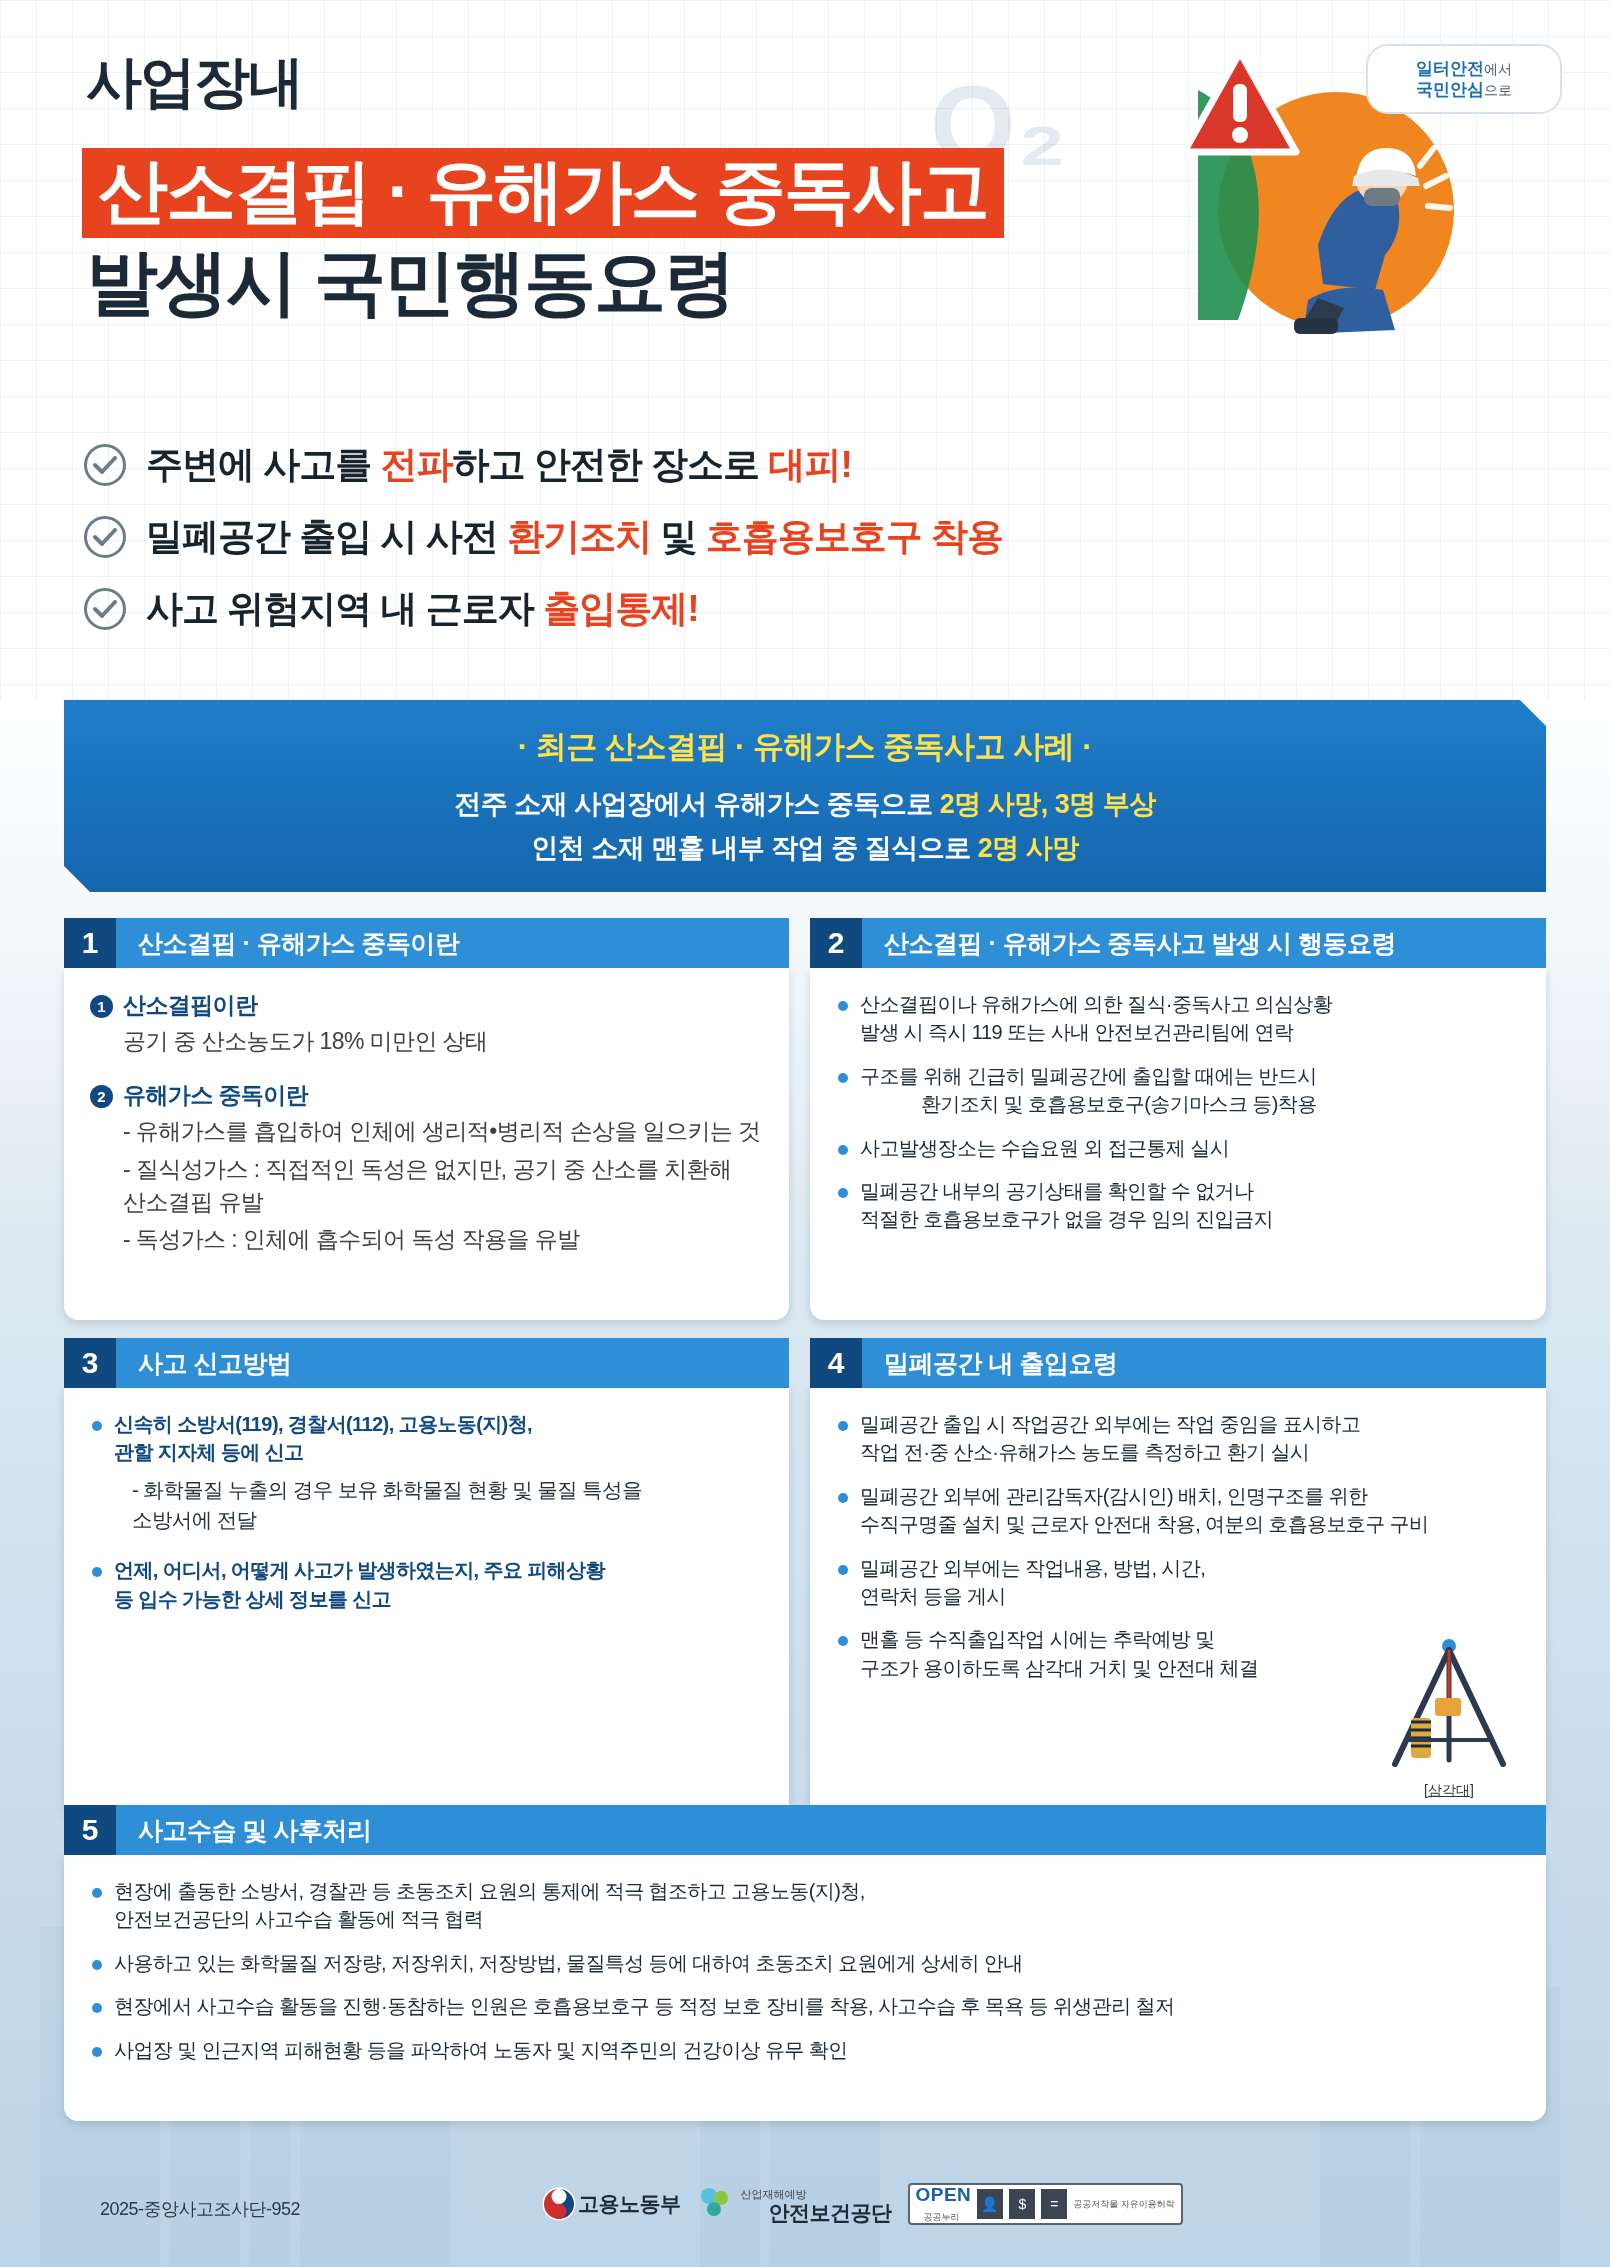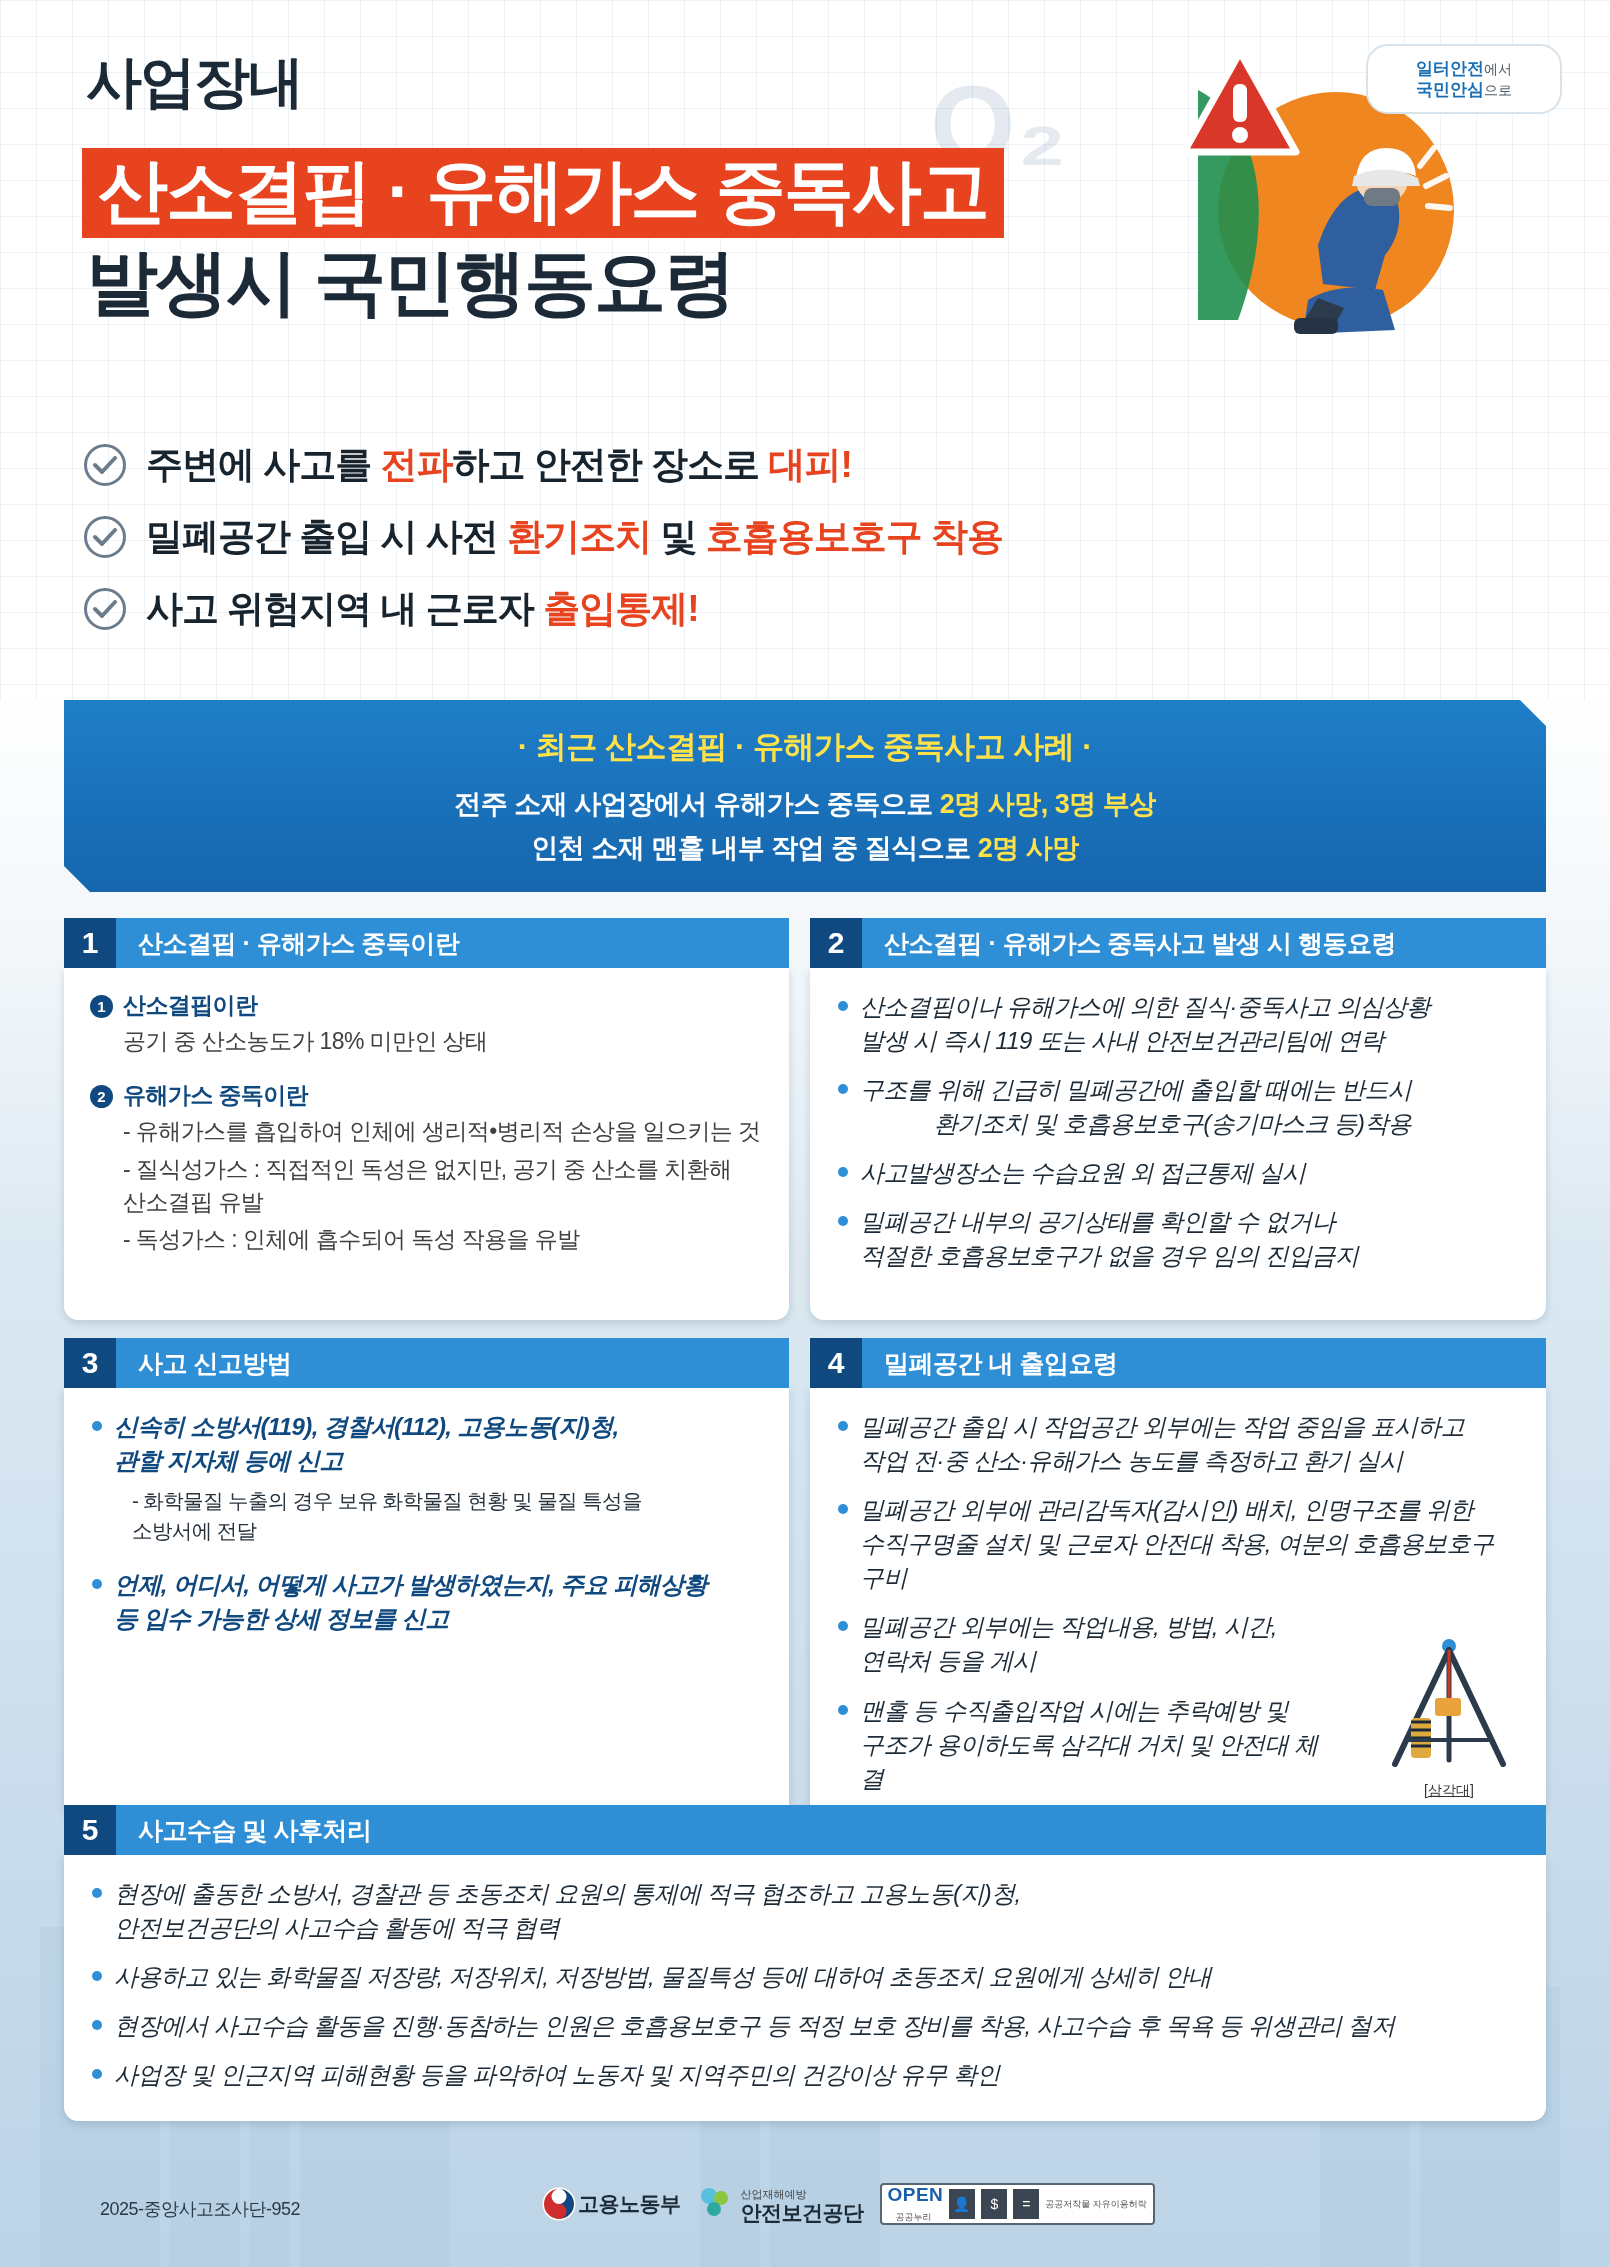--- a/index.html
+++ b/index.html
@@ -117,21 +117,21 @@
     background: #ffffff; border-radius: 0 0 14px 14px;
     box-shadow: 0 3px 8px rgba(40,70,95,0.18);
     padding: 22px 26px 20px 26px;
   }
   .li { display: flex; margin-bottom: 15px; }
   .li:last-child { margin-bottom: 0; }
   .dot {
     flex: 0 0 auto; width: 10px; height: 10px; border-radius: 50%;
     background: #2e8fd6; margin: 11px 12px 0 2px;
   }
-  .li-tx { font-size: 24px; line-height: 1.42; color: #1c2b37; letter-spacing: -0.6px; font-style: italic; }
+  .li-tx { font-size: 20px; line-height: 1.42; color: #1c2b37; letter-spacing: -0.6px; }
   .numdot {
     flex: 0 0 auto; width: 23px; height: 23px; border-radius: 50%;
     background: #10497f; color: #fff; font-size: 15px; font-weight: bold;
     display: flex; align-items: center; justify-content: center;
     margin: 5px 10px 0 0;
   }
   .bold-head { font-size: 23px; font-weight: bold; color: #10497f; letter-spacing: -0.6px; }
   .sub { font-size: 23px; color: #404040; line-height: 1.45; letter-spacing: -0.6px; margin-top: 4px; }
   .sub-ind { margin-left: 36px; }
   .li-tx.bluebold { color: #10497f; font-weight: bold; }
@@ -143,21 +143,21 @@
 
   
   .footer { position: absolute; left: 0; bottom: 0; width: 1610px; height: 96px; }
   .doc-code { position: absolute; left: 100px; top: 26px; font-size: 18px; color: #2b3a46; letter-spacing: -0.5px; }
   .foot-logos { position: absolute; left: 540px; top: 12px; display: flex; align-items: center; gap: 16px; }
   .moel { display: flex; align-items: center; }
   .moel-txt { font-size: 21px; color: #1d2b36; font-weight: bold; letter-spacing: -0.5px; }
   .kosha { display: flex; align-items: flex-start; gap: 8px; }
   .kosha-txt { line-height: 1.1; }
   .kosha-txt .k1 { font-size: 11px; color: #444; }
-  .kosha-txt .k2 { font-size: 21px; color: #1d2b36; font-weight: bold; letter-spacing: -0.5px;}
+  .kosha-txt .k2 { font-size: 21px; color: #1d2b36; font-weight: bold; letter-spacing: -0.5px; margin-left: 28px;}
   .open-box {
     display: flex; align-items: center; border: 2px solid #5a6672; border-radius: 4px;
     background: #fff; height: 42px; padding: 0 6px; gap: 6px;
   }
   .open-k { font-size: 19px; font-weight: bold; color: #1b5fa8; letter-spacing: 0.5px;}
   .open-sub { font-size: 9px; color: #555; margin-left: 8px; }
   .sqr { width: 26px; height: 30px; background: #3b4652; display:flex; align-items:center; justify-content:center; color:#fff; font-size: 14px;}
   .open-tail { font-size: 9px; color: #555; line-height: 1.2; }
 </style>
 </head>

